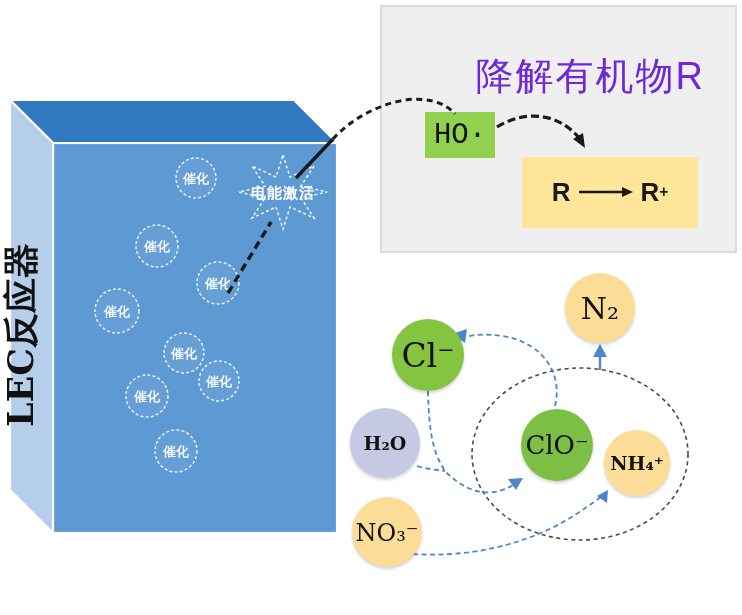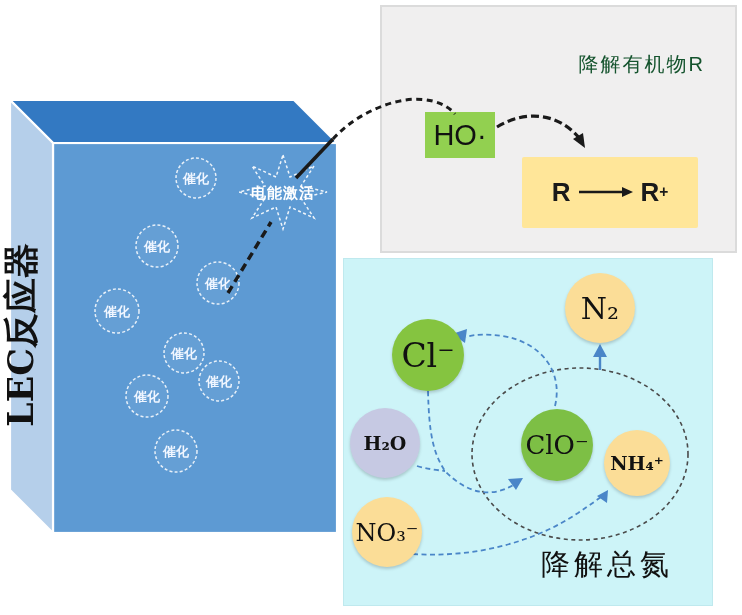--- a/index.html
+++ b/index.html
@@ -7,34 +7,34 @@
     position:relative;width:742px;height:615px;background:#ffffff;overflow:hidden;
     font-family:"Liberation Sans",sans-serif;
   }
   .panel{position:absolute;box-sizing:border-box;}
   .panel-organic{
     left:380px;top:5px;width:357px;height:248px;
     background:#F0EFEF;border:2px solid #DBDBDB;
   }
   .organic-title{
     position:absolute;right:30px;top:44px;
-    font-size:20px;letter-spacing:2px;color:#14532d;white-space:nowrap;
+    font-size:38px;letter-spacing:2px;color:#6d28d9;white-space:nowrap;
   }
   .panel-nitrogen{
     left:343px;top:258px;width:370px;height:348px;
     background:#CDF4F8;border:1px solid #BFE9EE;
   }
   .nitrogen-title{
     position:absolute;left:197px;top:286px;
     font-size:29px;letter-spacing:4px;color:#111;white-space:nowrap;
   }
   .radical-box{
     position:absolute;left:425px;top:112px;width:70px;height:46px;
     background:#92D050;display:flex;align-items:center;justify-content:center;
-    font-family:Liberation Sans, sans-serif;font-size:29px;color:#111;
+    font-family:Liberation Mono, monospace;font-size:29px;color:#111;
   }
   .reaction-box{
     position:absolute;left:522px;top:157px;width:176px;height:71px;
     background:#FFE699;border-radius:2px;
     display:flex;flex-direction:column;align-items:center;justify-content:center;
     font-size:26px;font-weight:600;color:#1a1a1a;line-height:1.15;
   }
   .rx-line{display:flex;align-items:center;white-space:nowrap;}
   .rx-line sup{font-size:60%;line-height:0;}
   .rx-line sub{font-size:62%;line-height:0;}
@@ -47,23 +47,20 @@
 </style>
 </head>
 <body>
 
 <div class="canvas">
 
   <div class="panel panel-organic">
     <div class="organic-title">降解有机物R</div>
   </div>
 
-  <div class="panel panel-nitrogen">
-    <div class="nitrogen-title">降解总氮</div>
-  </div>
 
   <div class="radical-box">
     <span>HO·</span>
   </div>
 
   <div class="reaction-box">
     <div class="rx-line">
       <span>R</span>
       <svg class="rx-arrow" width="56" height="12" viewBox="0 0 56 12">
         <line x1="2" y1="6" x2="45" y2="6" stroke="#1a1a1a" stroke-width="2.4"></line>

